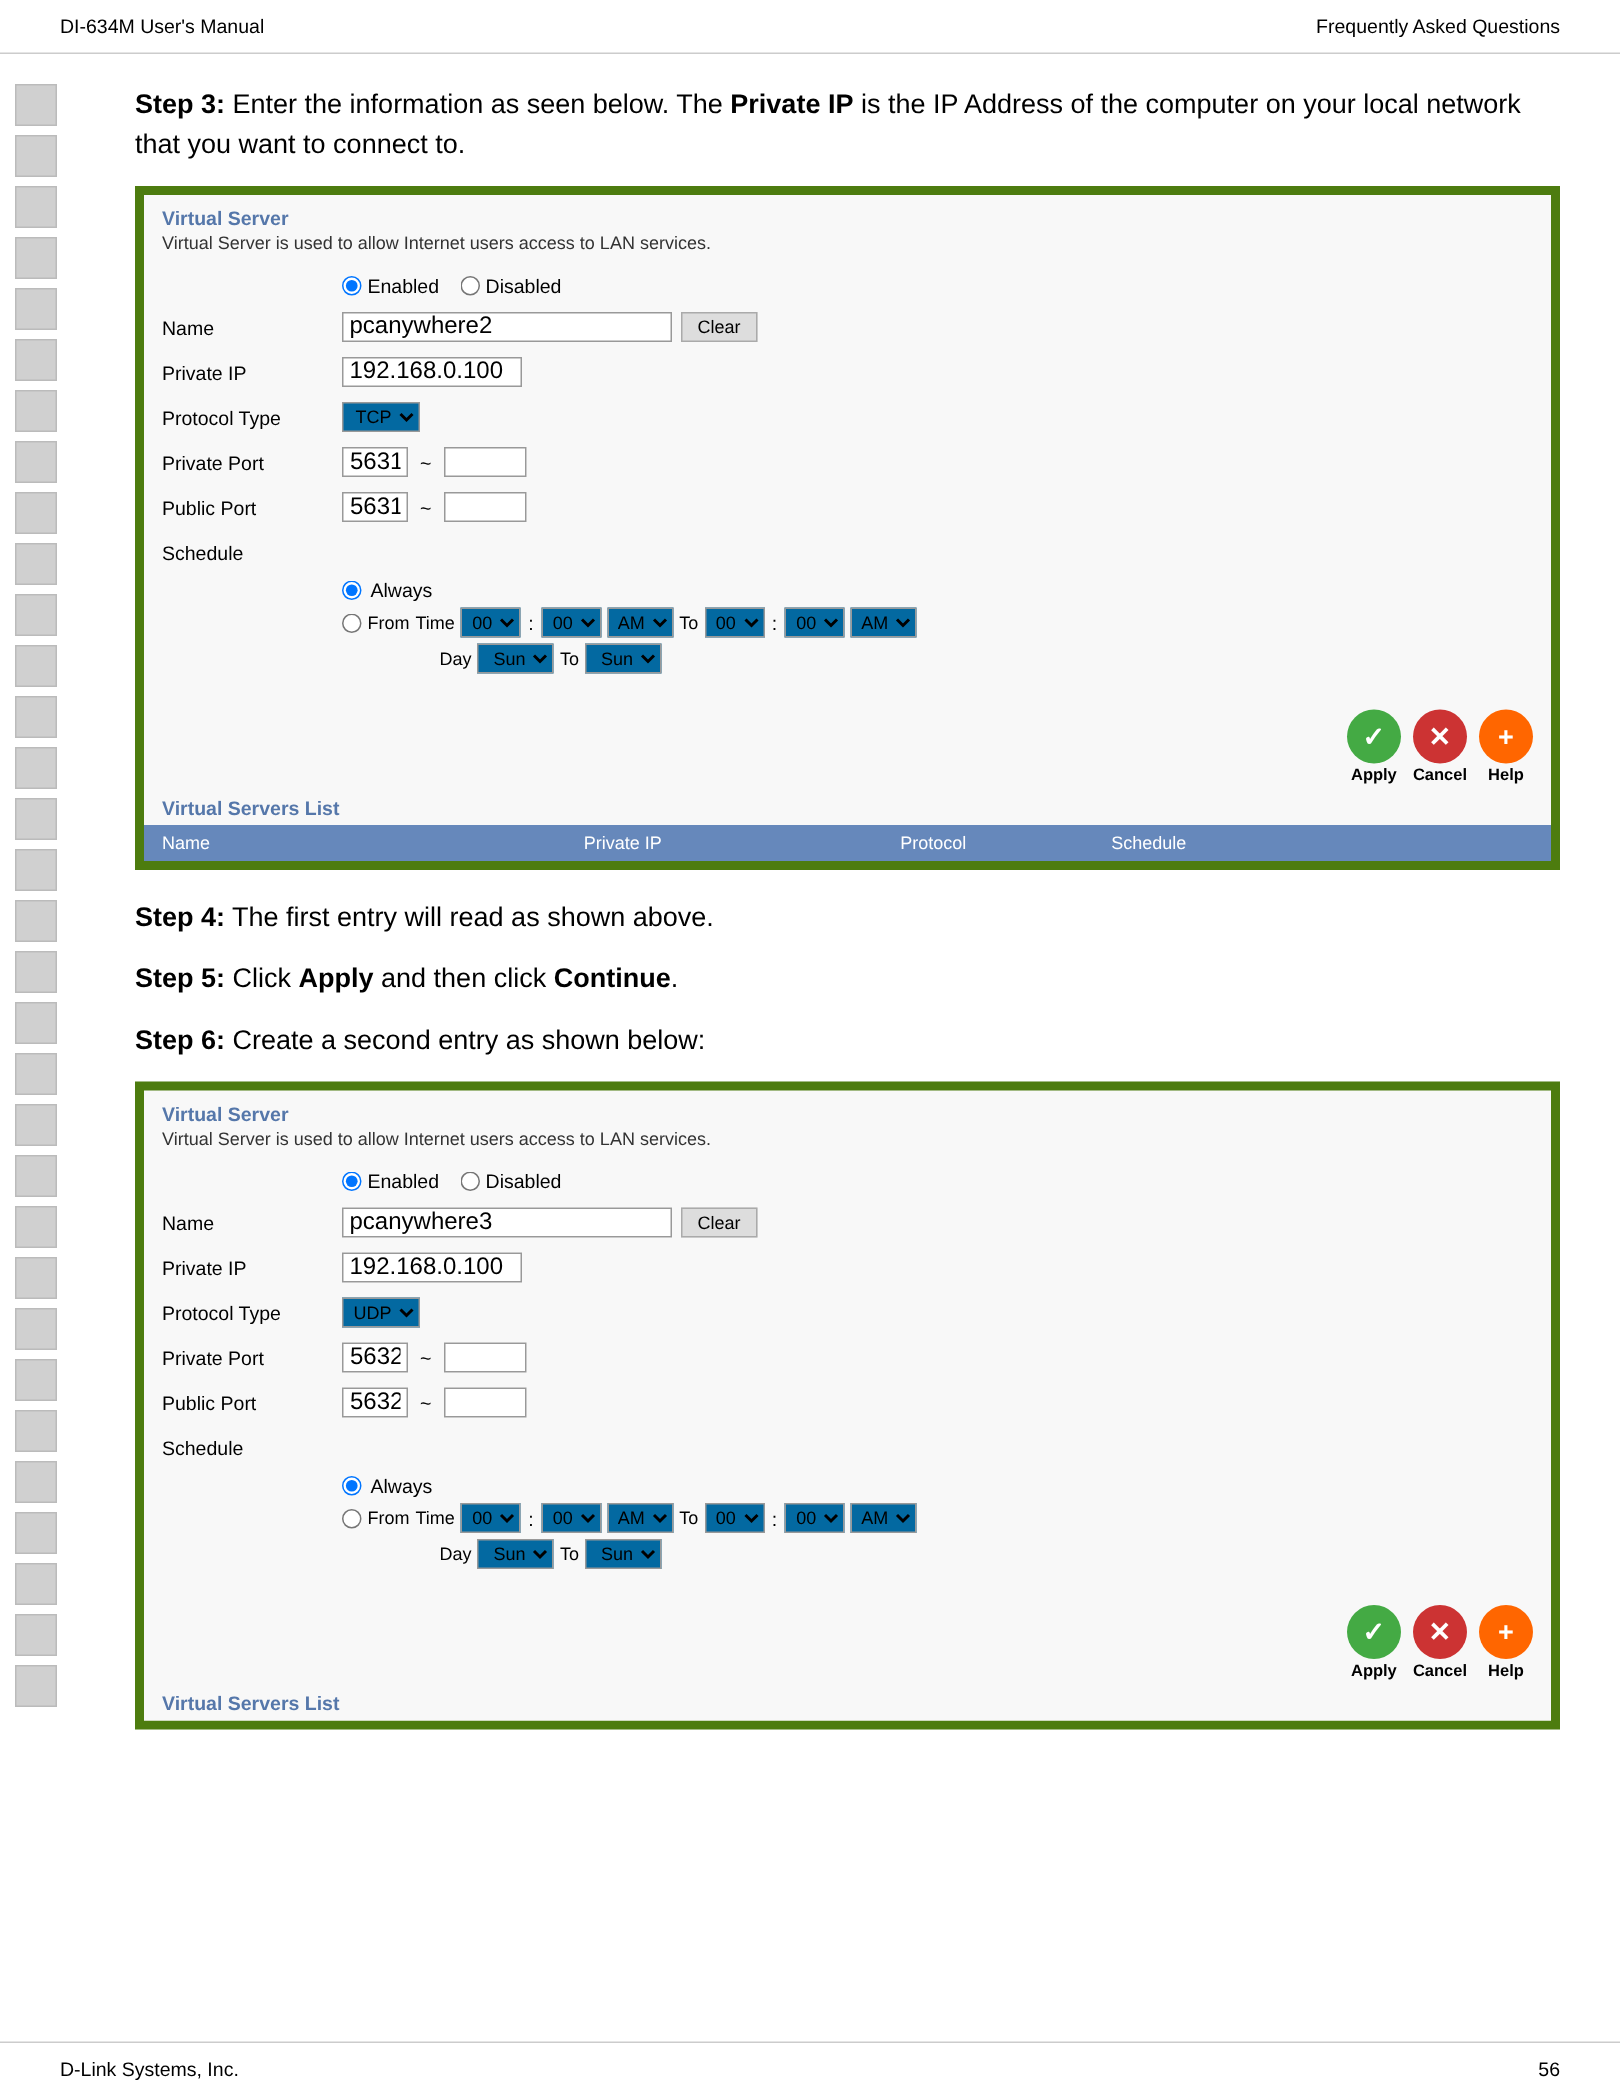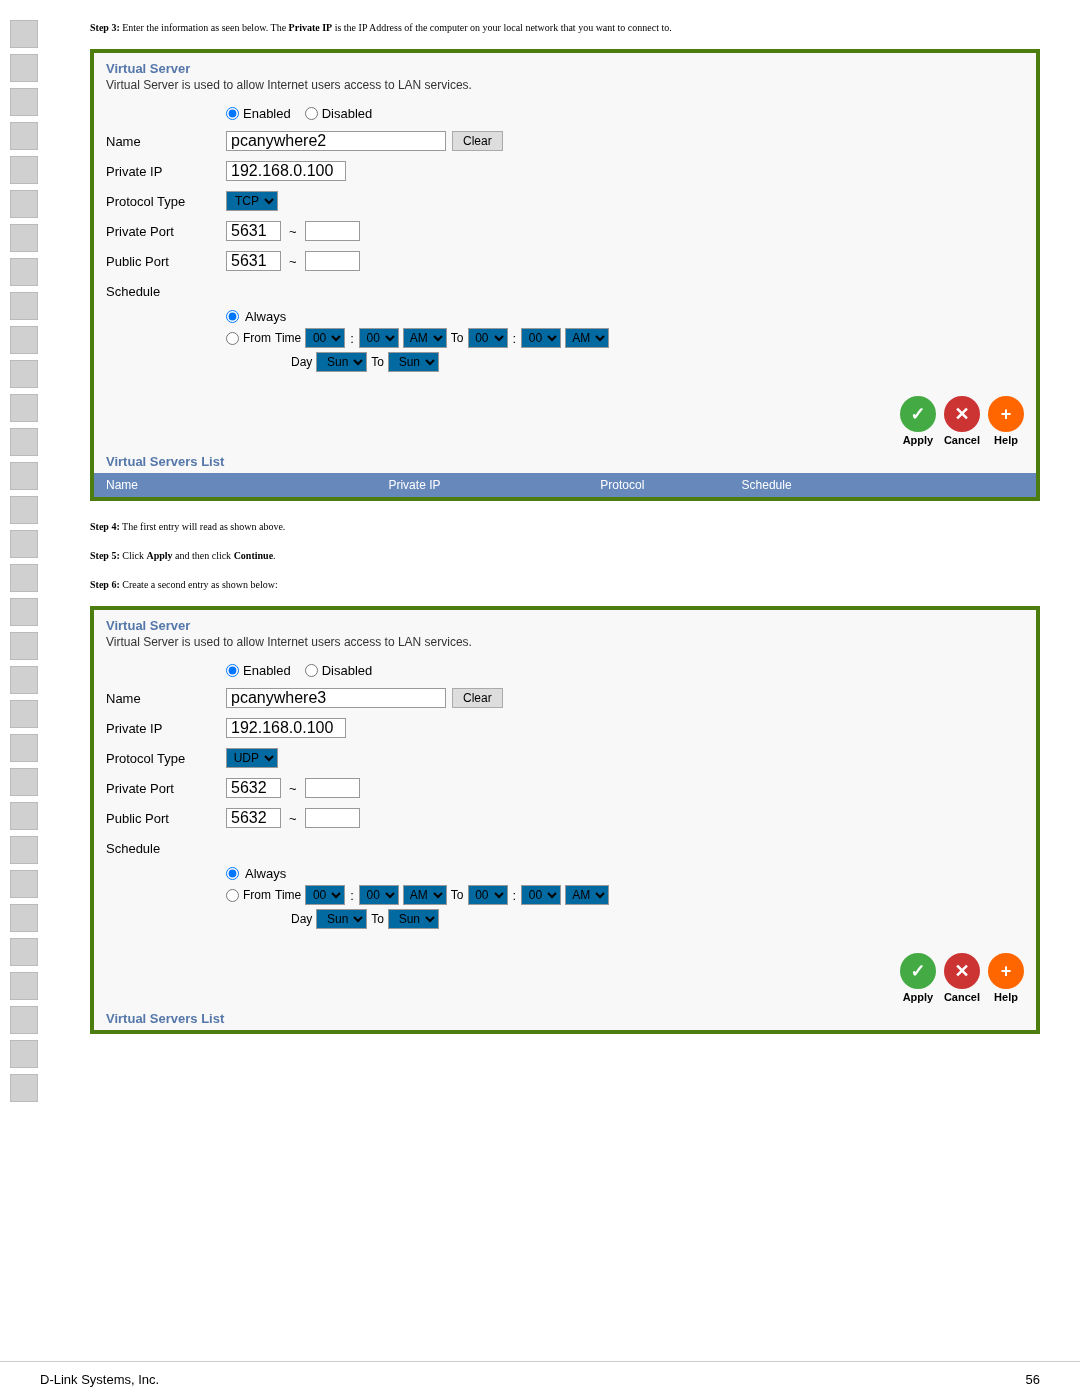--- a/index.html
+++ b/index.html
@@ -52,28 +52,27 @@
       background: #d0d0d0;
       border: 1px solid #bbb;
     }
     .main-content {
       flex: 1;
       padding: 20px 40px 20px 10px;
     }
     .step-text {
       margin-bottom: 14px;
       line-height: 1.5;
-      font-size: 10px;
-      font-family: Liberation Serif, serif;
+      font-size: 18px;
     }
     .step-text b { font-weight: bold; }
 
     
     .vs-panel {
-      border: 4px solid #4d7c0f;
+      border: 6px solid #4d7c0f;
       background: #f8f8f8;
       margin-bottom: 18px;
       padding: 0;
     }
     .vs-panel-title {
       color: #5577aa;
       font-weight: bold;
       font-size: 13px;
       padding: 8px 12px 2px 12px;
     }
@@ -117,21 +116,21 @@
     }
     input[type="text"], input[type="number"] {
       border: 1px solid #999;
       background: #fff;
       font-size: 16px;
       padding: 1px 4px;
       height: 20px;
     }
     .name-input { width: 220px; }
     .ip-input { width: 120px; }
-    .port-input { width: 55px; }
+    .port-input { width: 44px; }
     .port-input2 { width: 55px; }
     .clear-btn {
       background: #ddd;
       border: 1px solid #aaa;
       padding: 1px 10px;
       font-size: 12px;
       cursor: pointer;
       height: 20px;
     }
     select {
@@ -226,20 +225,24 @@
       font-size: 12px;
       padding: 3px 12px;
     }
     .vs-table-header span { padding: 2px 0; }
   </style>
 </head>
 <body>
 
 <div class="page-wrapper">
 
+  <div class="header">
+    <span>DI-634M User's Manual</span>
+    <span>Frequently Asked Questions</span>
+  </div>
 
   <div class="content-area">
 
     <div class="side-squares">
       <div class="side-square"></div>
       <div class="side-square"></div>
       <div class="side-square"></div>
       <div class="side-square"></div>
       <div class="side-square"></div>
       <div class="side-square"></div>

